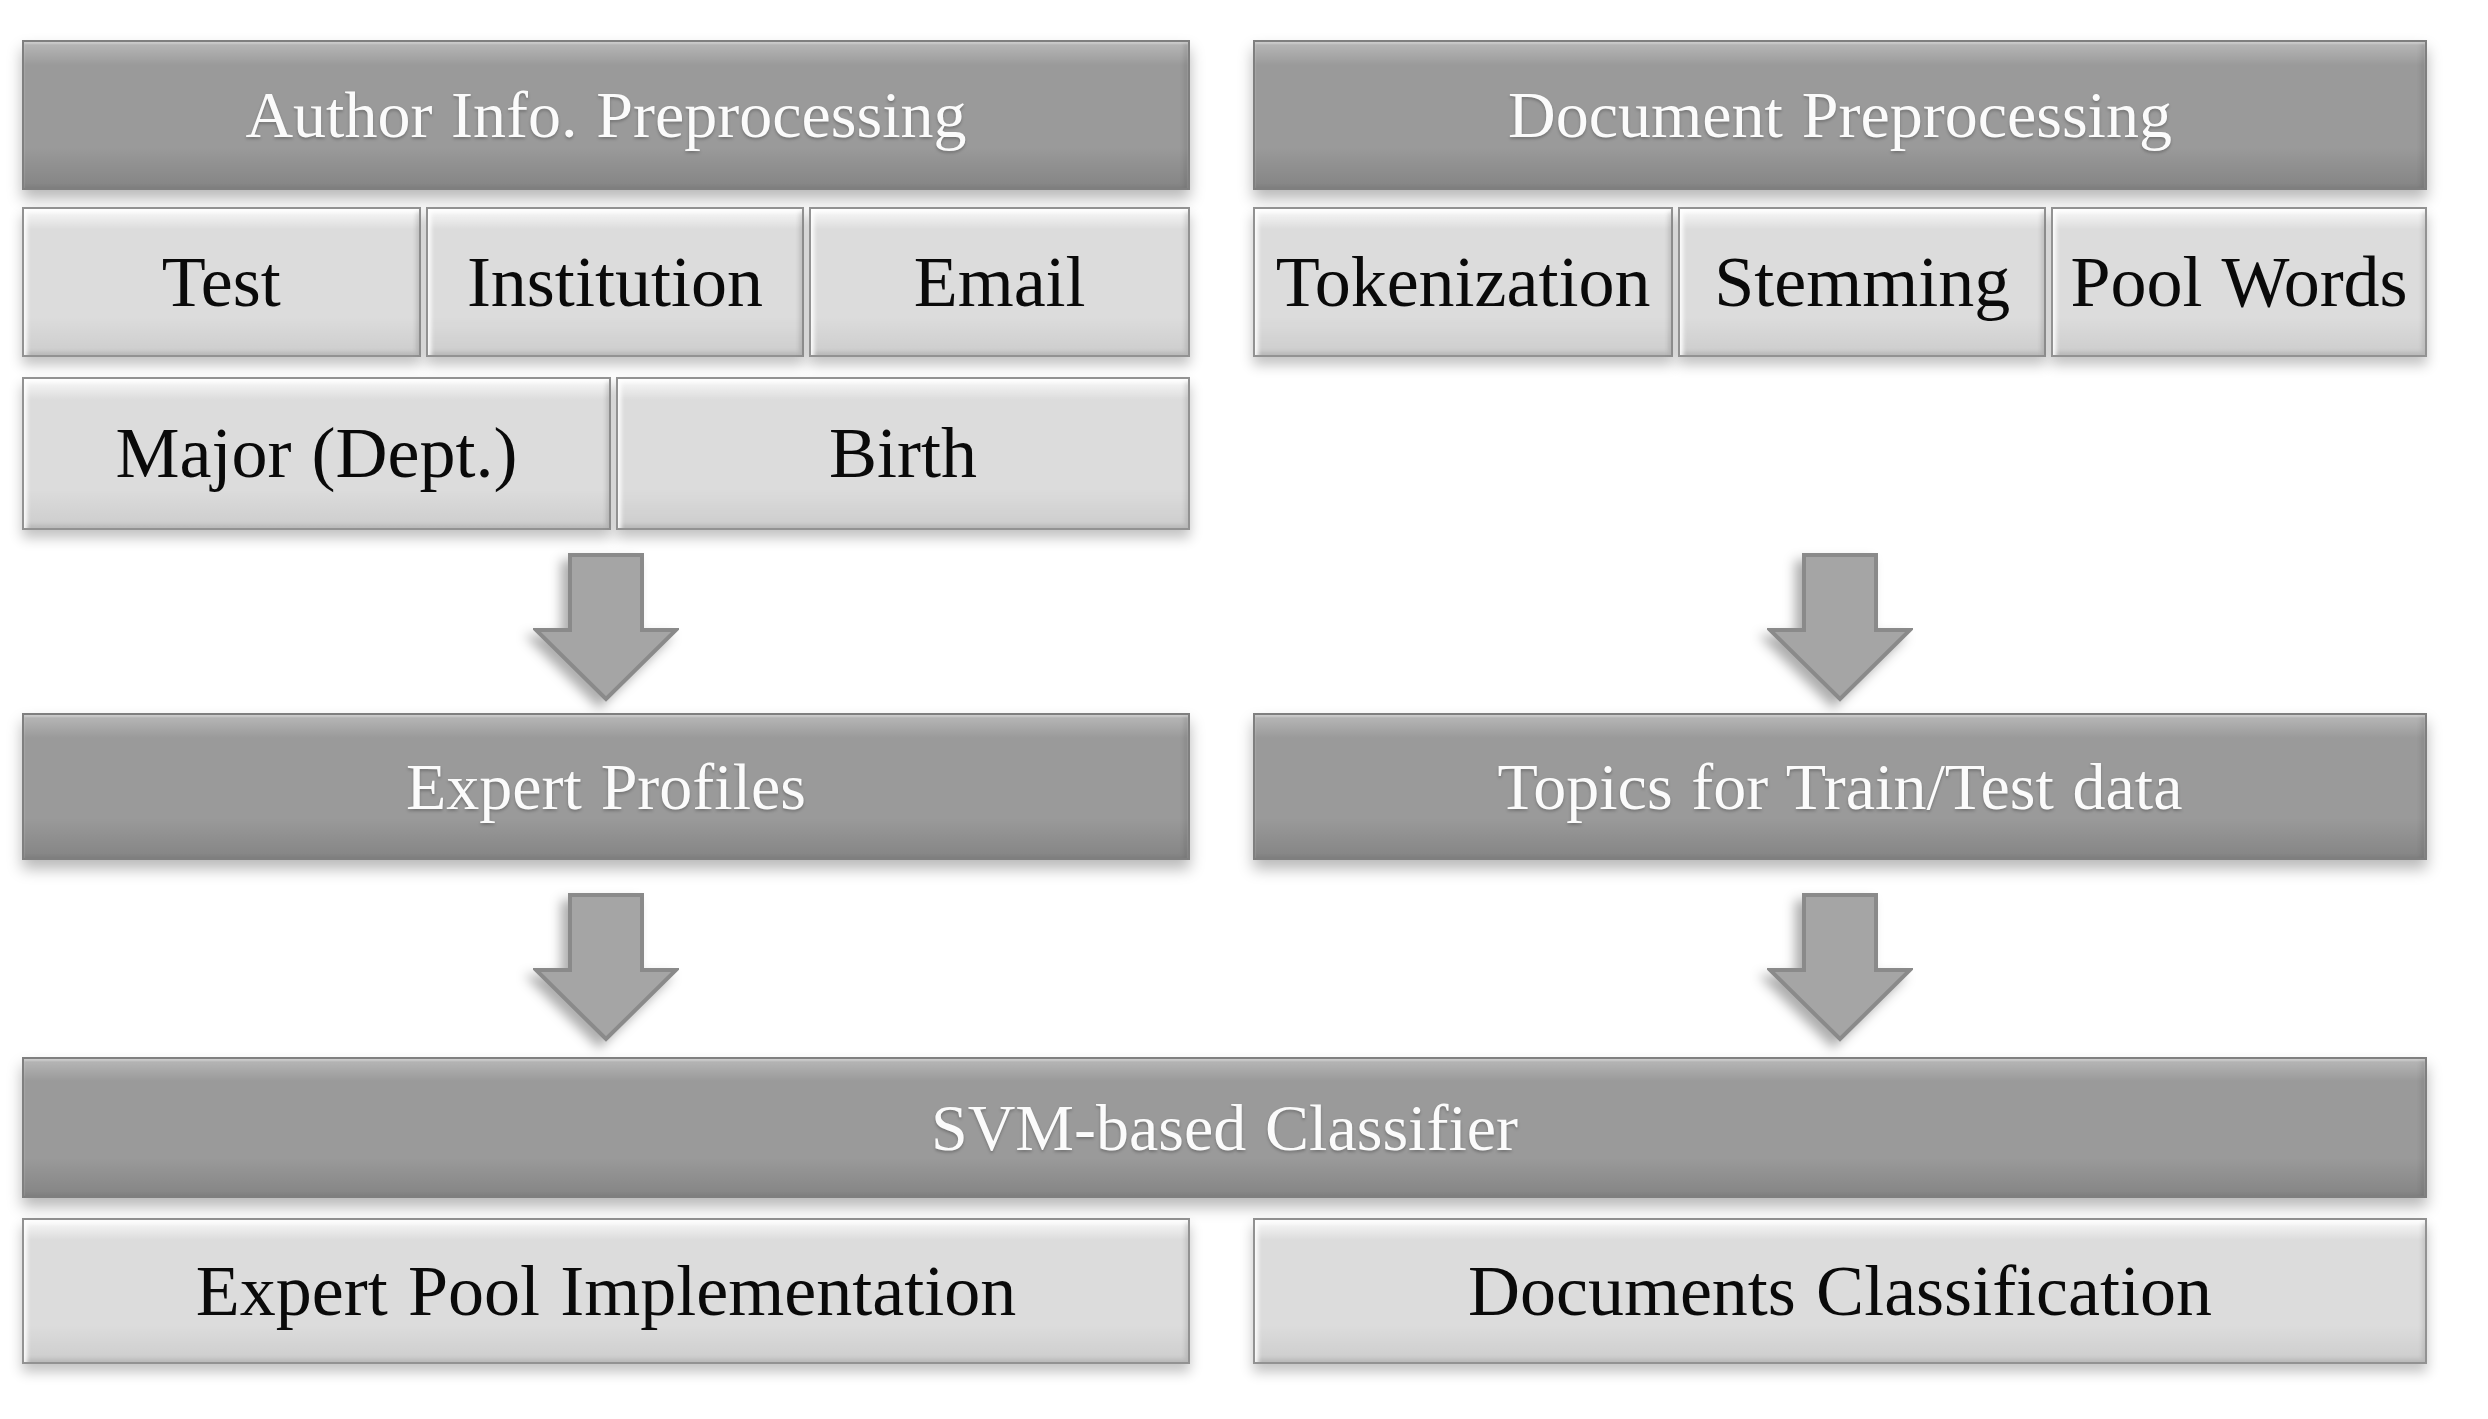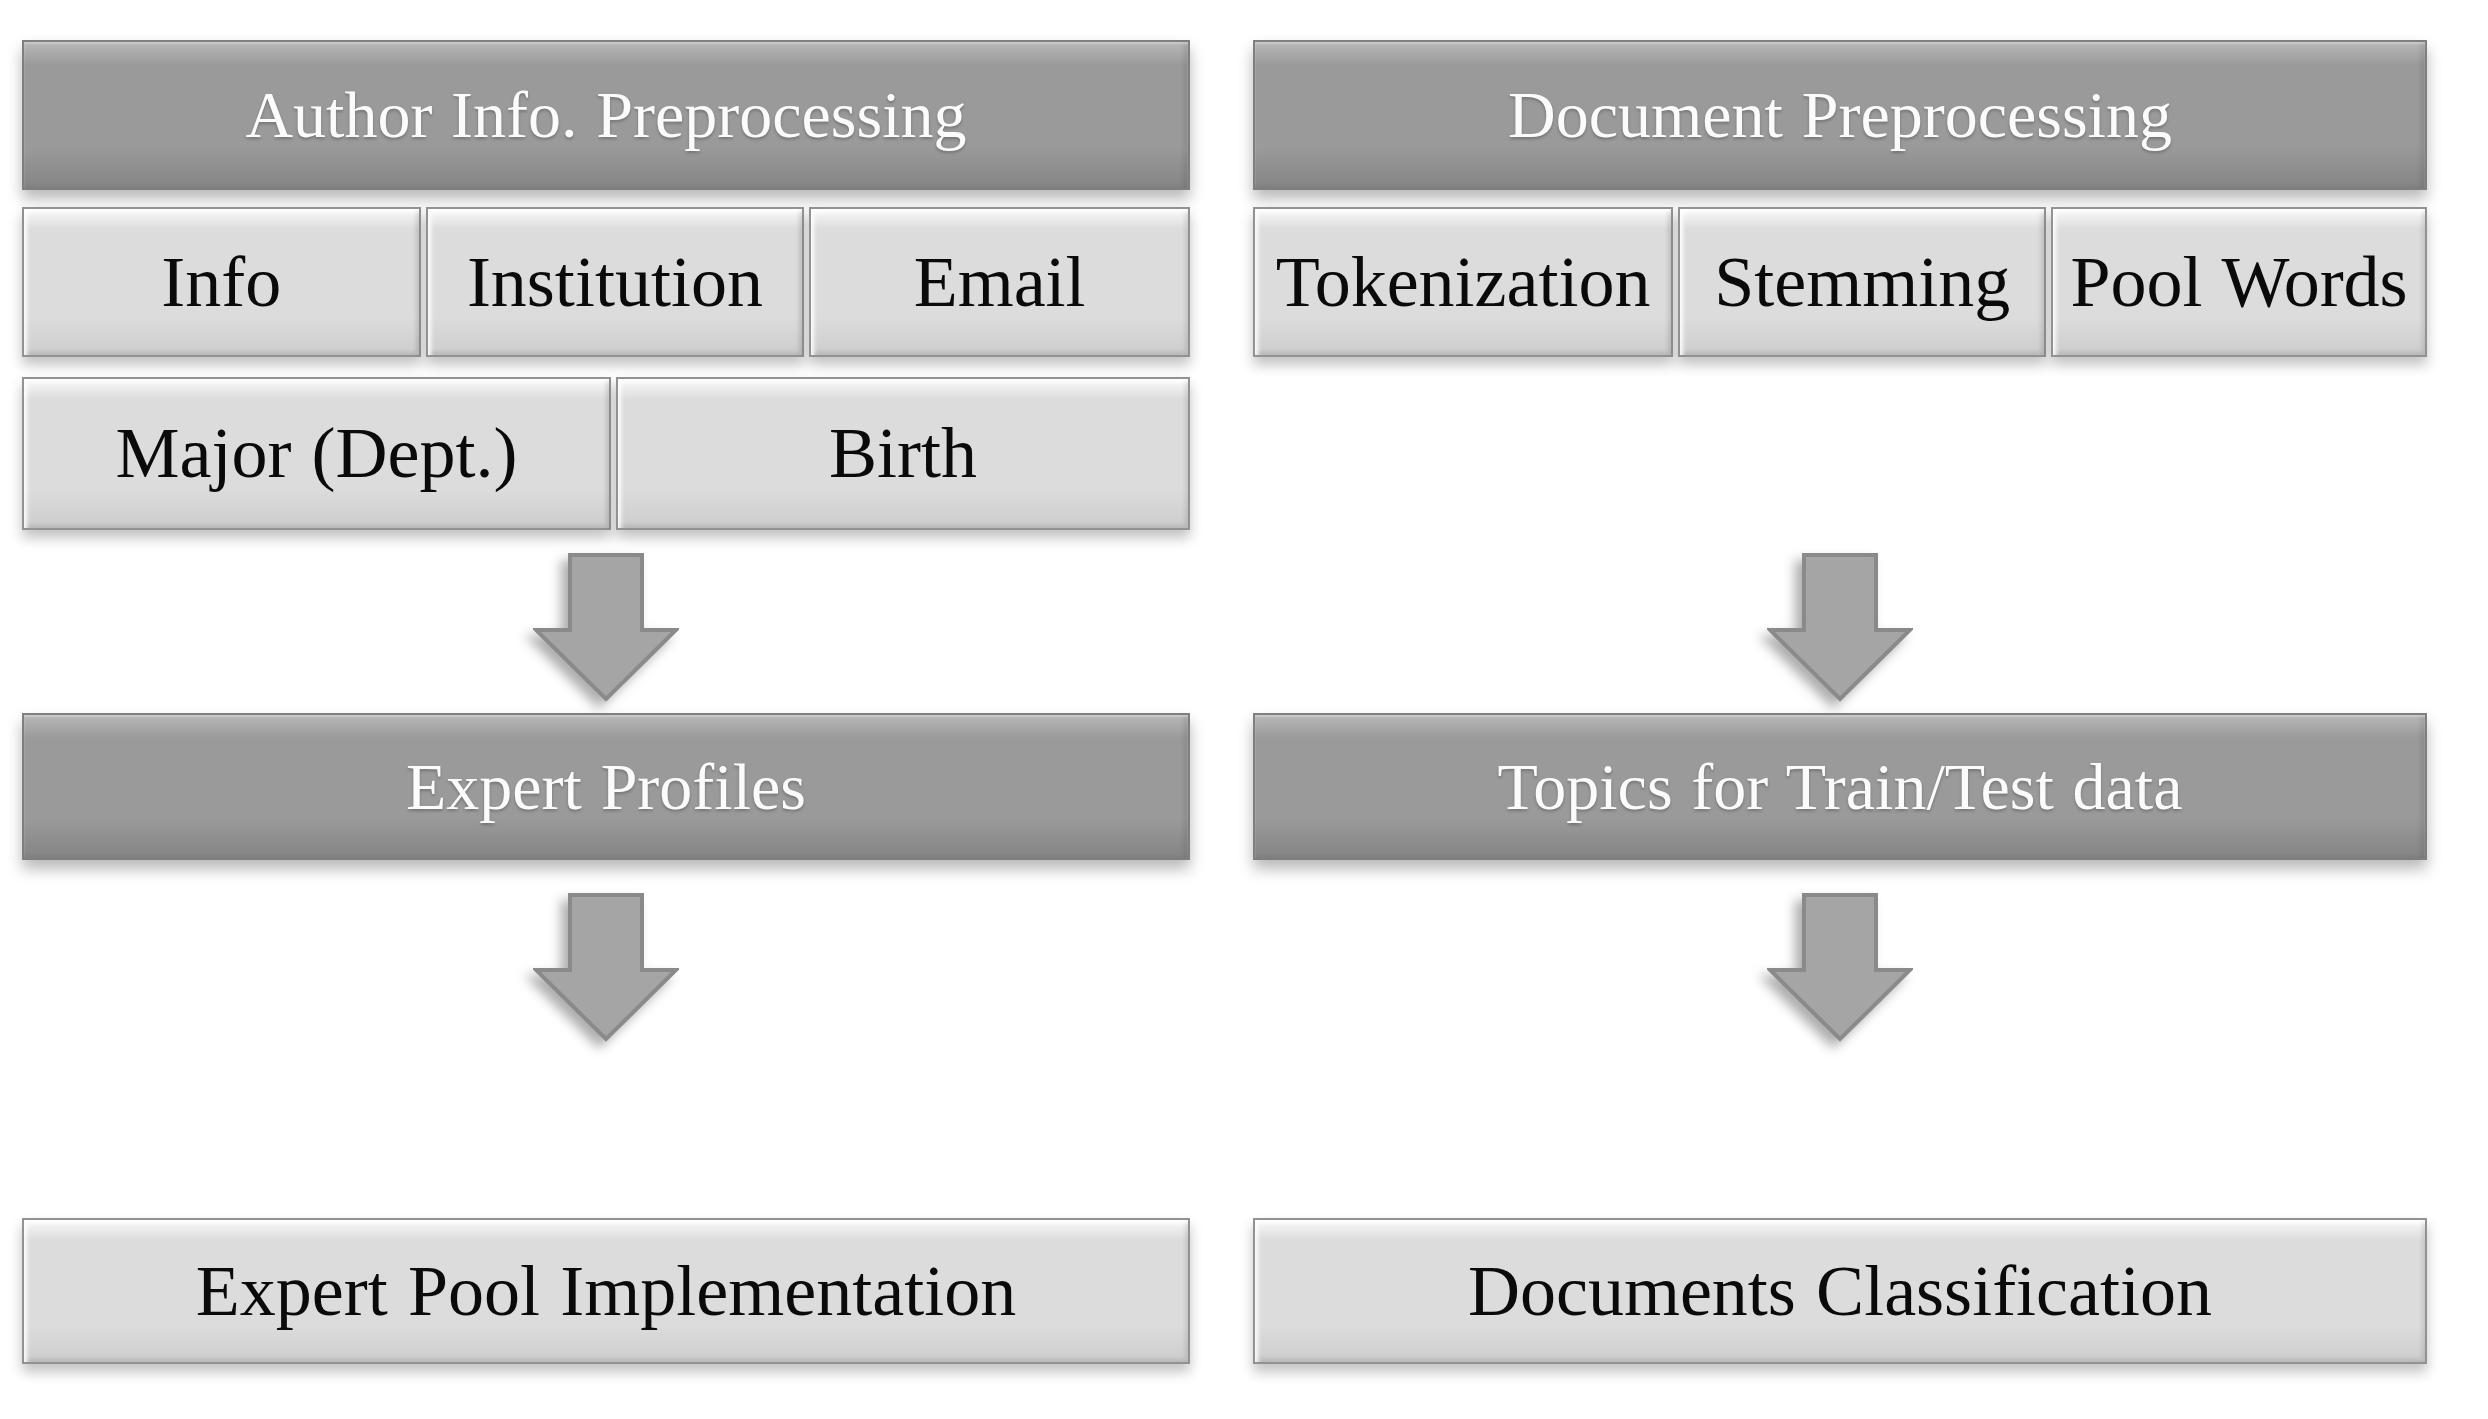--- a/index.html
+++ b/index.html
@@ -64,21 +64,21 @@
 <div class="canvas" style="background: rgb(255, 255, 255);">
 
   <section class="col col-left">
     <div class="row y-hdr">
       <div class="box dark" style="flex:1">
         <span>Author Info. Preprocessing</span>
       </div>
     </div>
     <div class="row y-r1">
       <div class="box light" style="flex:400">
-        <span>Info</span>
+        <span>Test</span>
       </div>
       <div class="box light" style="flex:380">
         <span>Institution</span>
       </div>
       <div class="box light" style="flex:382">
         <span>Email</span>
       </div>
     </div>
     <div class="row y-r2">
       <div class="box light" style="flex:590">
@@ -142,14 +142,17 @@
         <polygon points="37,3 109,3 109,78 143,78 73,147 3,78 37,78" style="fill:var(--arrow-fill,#a5a5a5);stroke:var(--arrow-border,#8a8a8a);stroke-width:4;stroke-linejoin:miter"></polygon>
       </svg>
     </div>
     <div class="row y-out">
       <div class="box light" style="flex:1">
         <span>Documents Classification</span>
       </div>
     </div>
   </section>
 
+  <div class="box dark box-svm">
+    <span>SVM-based Classifier</span>
+  </div>
 
 </div>
 
 </body></html>

